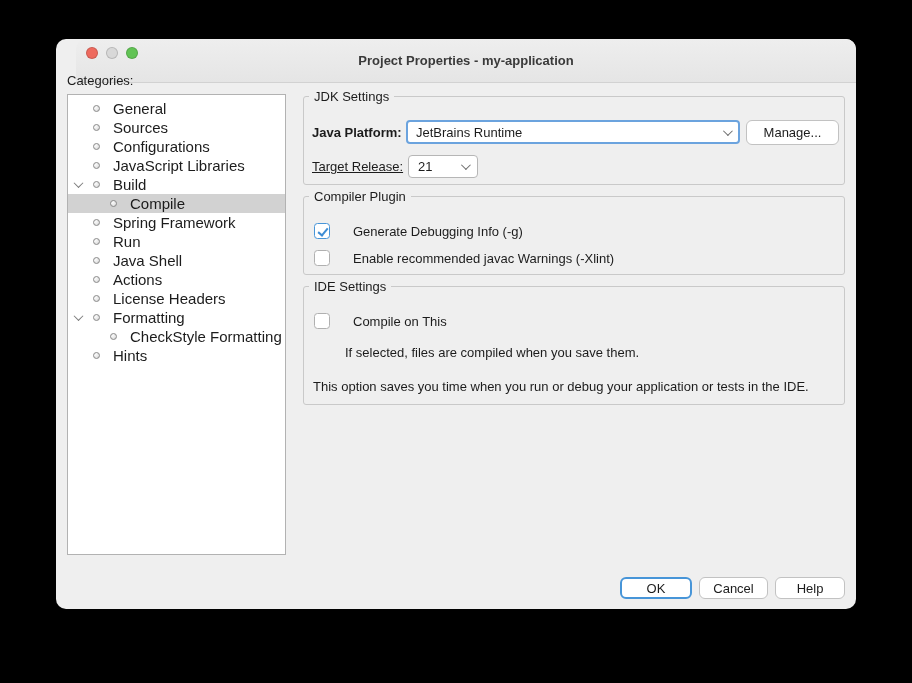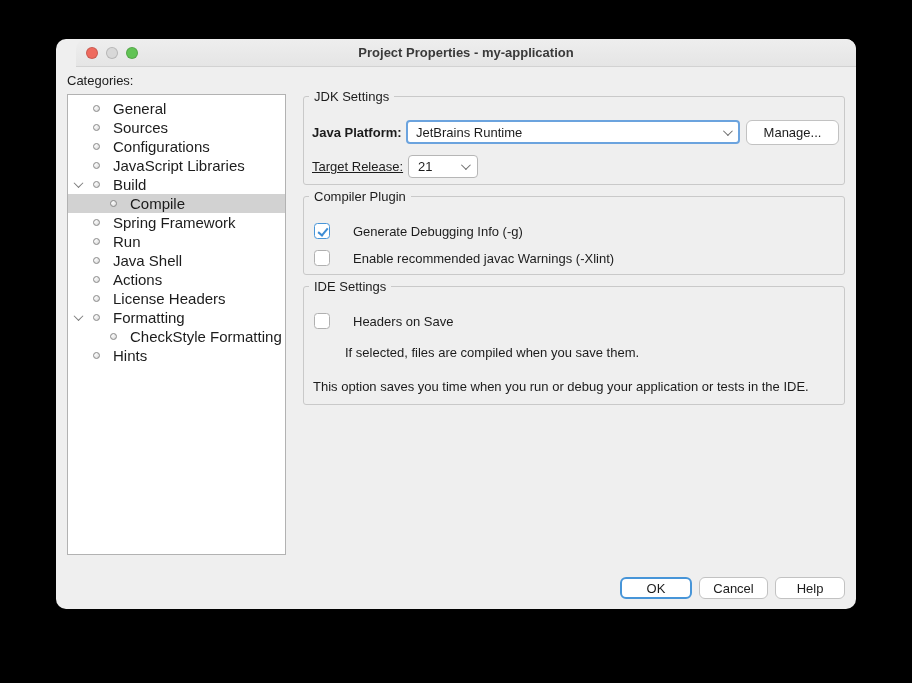--- a/index.html
+++ b/index.html
@@ -10,21 +10,21 @@
     font-family:"Liberation Sans", sans-serif;
     overflow:hidden;
     color:#1c1c1c;
   }
   .window {
     position:absolute; left:56px; top:39px; width:800px; height:570px;
     background:#efefef; border-radius:10px;
     box-shadow:0 22px 46px rgba(0,0,0,.65);
   }
   .titlebar {
-    position:absolute; top:0; left:0; right:0; height:28px;
+    position:absolute; top:0; left:0; right:0; height:44px;
     background:linear-gradient(#eeeeee,#e5e5e5);
     border-bottom:1px solid #d2d2d2;
     border-radius:10px 10px 0 0;
     display:flex; align-items:center; justify-content:center;margin-left:20px;
   }
   .title { font-size:13px; font-weight:bold; color:#3a3a3a; }
   .lights { position:absolute; left:10px; top:8px; display:flex; gap:8px; }
   .light { width:12px; height:12px; border-radius:50%; border:0.5px solid rgba(0,0,0,.15); }
 
   .categories-label { position:absolute; left:11px; top:34px; font-size:13px; }
@@ -224,21 +224,21 @@
     <div class="checkbox-row" id="cb-row-xlint">
       <span class="checkbox"></span>
       <span>Enable recommended javac Warnings (-Xlint)</span>
     </div>
   </div>
 
   <div class="group" id="group-ide">
     <span class="group-title">IDE Settings</span>
     <div class="checkbox-row" id="cb-row-save">
       <span class="checkbox"></span>
-      <span>Headers on Save</span>
+      <span>Compile on This</span>
     </div>
     <div class="note" id="note1">If selected, files are compiled when you save them.</div>
     <div class="note" id="note2">This option saves you time when you run or debug your application or tests in the IDE.</div>
   </div>
 
   <div class="btn" id="btn-ok">
     <span>OK</span>
   </div>
   <div class="btn" id="btn-cancel">
     <span>Cancel</span>

